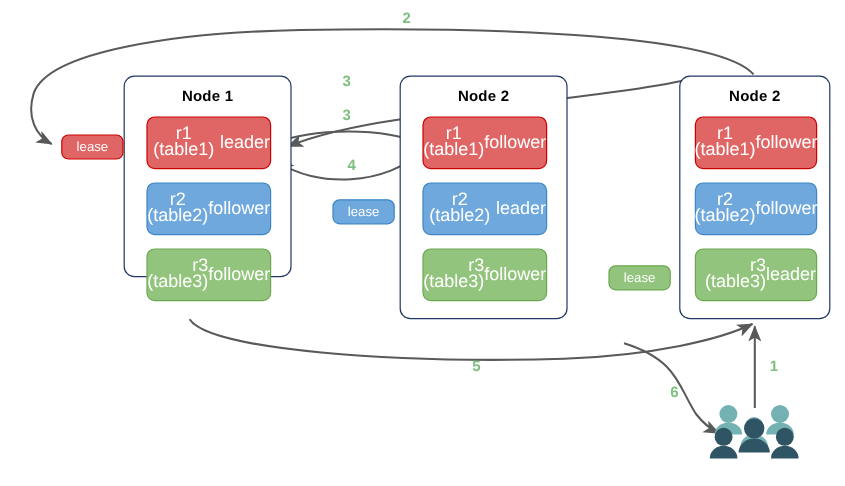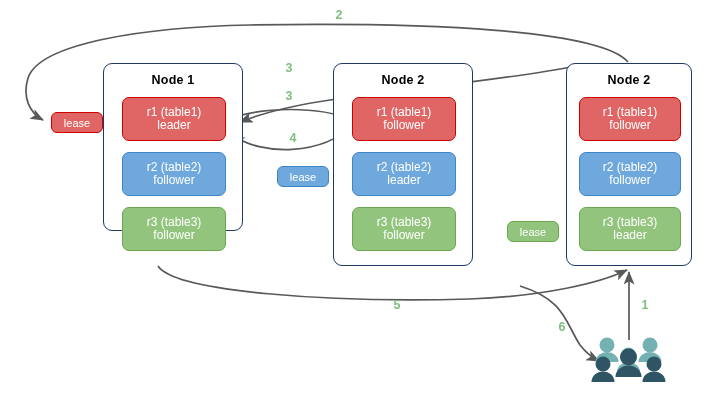--- a/index.html
+++ b/index.html
@@ -8,26 +8,26 @@
   #canvas{position:relative;width:704px;height:405px;background:#fff;}
 
   
   .node{position:absolute;border:1.6px solid #1f3864;border-radius:9px;
         background:#ffffff;box-sizing:border-box;}
   .node-title{position:absolute;left:0;right:0;top:9px;text-align:center;
               font-size:12.5px;font-weight:bold;color:#000;letter-spacing:.2px;}
 
   
   .replica{position:absolute;border-radius:7px;box-sizing:border-box;
-           display:flex;flex-direction:column;align-items:center;
-           justify-content:center;color:#ffffff;font-size:12px;
+           display:flex;flex-direction:row;align-items:center;
+           justify-content:center;color:#ffffff;font-size:15px;
            line-height:12.6px;text-align:center;}
   .rep-red{background:#e06666;border:1.6px solid #cc0000;}
   .rep-blue{background:#6fa8dc;border:1.6px solid #3d85c6;}
-  .rep-green{background:#93c47d;border:1.6px solid #6aa84f;}
+  .rep-green{background:#93c47d;border:1.6px solid #6aa84f;text-align:right;}
   .replica span{display:block;}
 
   
   .lease{position:absolute;border-radius:6px;box-sizing:border-box;
          display:flex;align-items:center;justify-content:center;
          color:#ffffff;font-size:11px;}
   .lease-red{background:#e06666;border:1.6px solid #cc0000;}
   .lease-blue{background:#6fa8dc;border:1.6px solid #3d85c6;}
   .lease-green{background:#93c47d;border:1.6px solid #6aa84f;}
 

